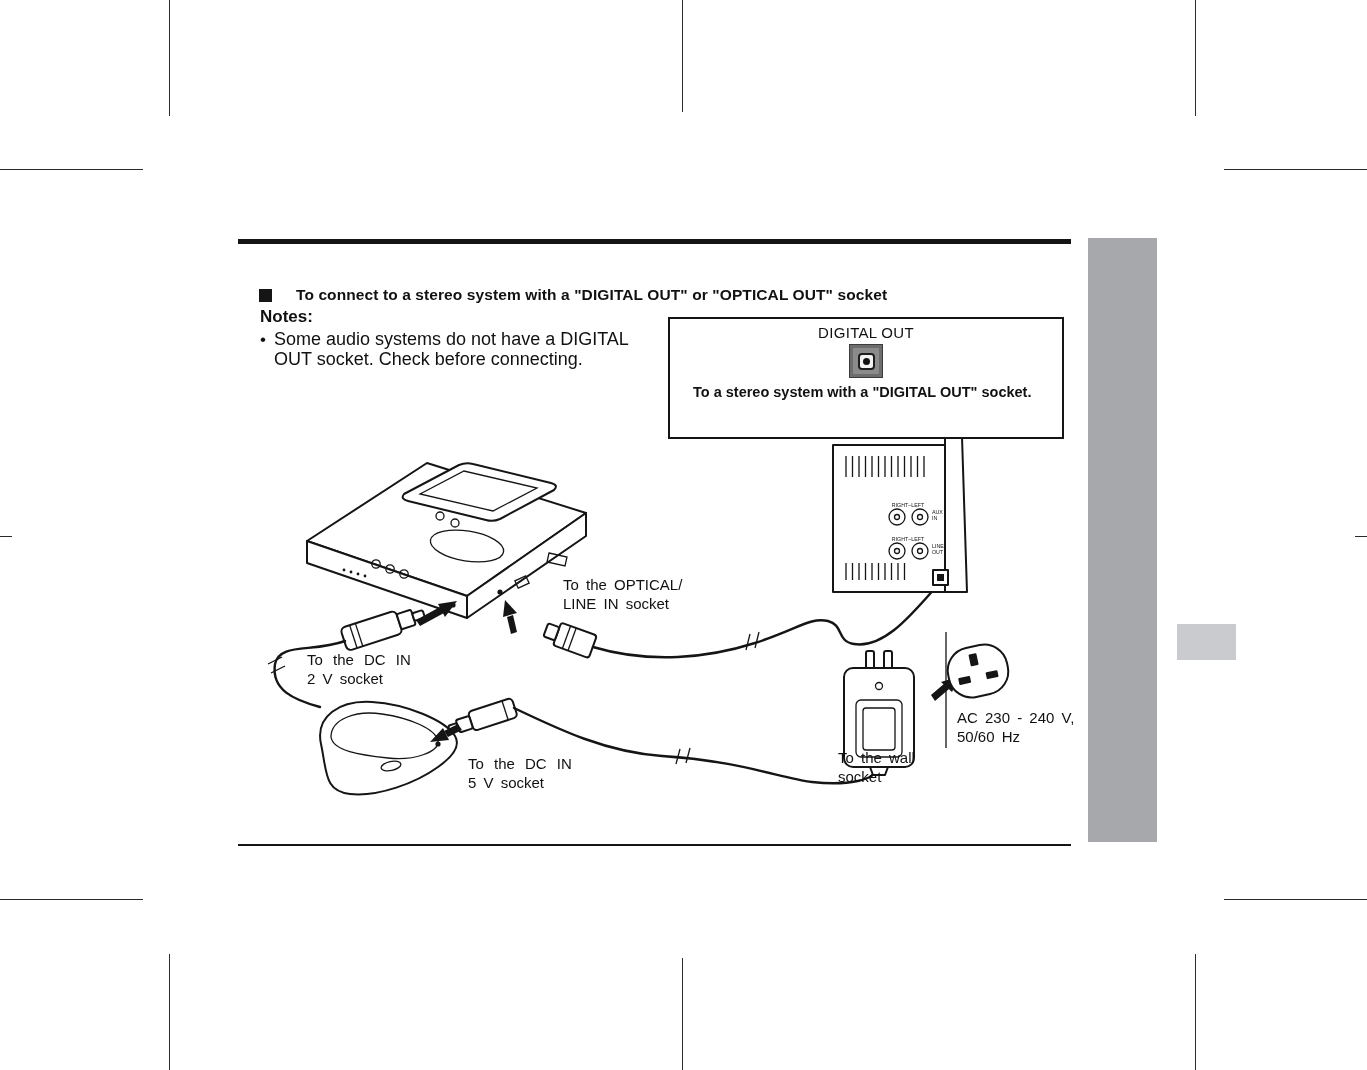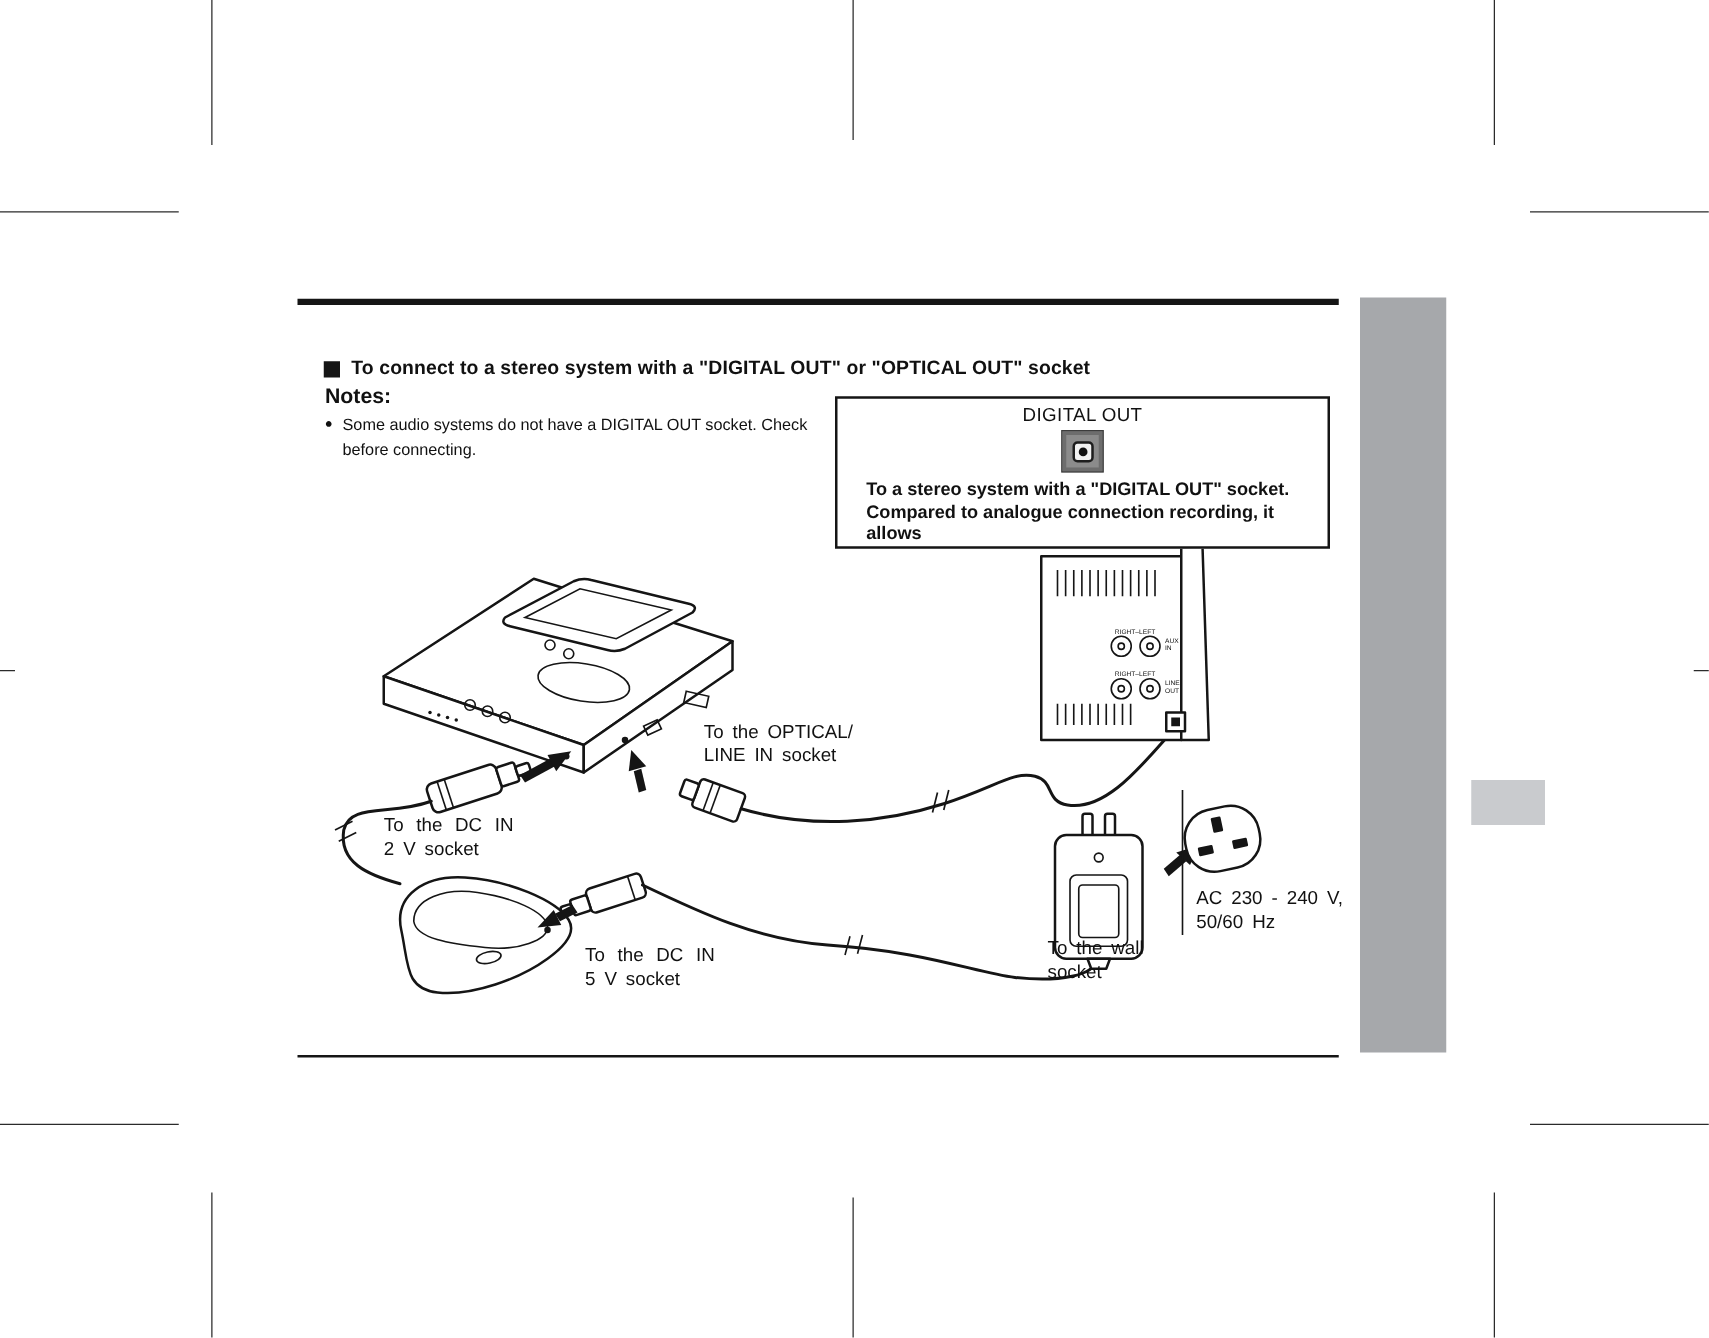--- a/index.html
+++ b/index.html
@@ -14,27 +14,27 @@
   .crop { position:absolute; background:#2b2b2b; }
   .crop.v { width:1px; }
   .crop.h { height:1px; }
 
   .rule-top    { position:absolute; left:238px; top:239px; width:833px; height:5px; background:#151515; }
   .rule-bottom { position:absolute; left:238px; top:844px; width:833px; height:2px; background:#151515; }
 
   .heading {
     position:absolute; left:259px; top:286px;
     font-size:15.5px; font-weight:bold; letter-spacing:0.1px;
-    display:flex; align-items:center; gap:9px; white-space:nowrap;
+    display:flex; align-items:center; gap:24px; white-space:nowrap;
   }
   .heading .sq { width:13px; height:13px; background:#151515; flex:0 0 auto; }
 
   .notes-label { position:absolute; left:260px; top:307px; font-size:17px; font-weight:bold; }
 
-  .notes { position:absolute; left:261px; top:330px; width:398px; font-size:13px; line-height:19.5px; }
+  .notes { position:absolute; left:261px; top:330px; width:398px; font-size:18px; line-height:19.5px; }
   .note  { position:relative; padding-left:13px; margin-bottom:1px; }
   .note::before { content:"\2022"; position:absolute; left:-1px; top:0; font-size:17px; line-height:19.5px; }
 
   .callout {
     position:absolute; left:668px; top:317px; width:396px; height:122px;
     border:2px solid #151515; background:#ffffff;
   }
   .callout-title { text-align:center; font-size:15px; margin-top:5px; letter-spacing:0.3px; }
   .optical-icon {
     width:34px; height:34px; margin:3px auto 4px;
@@ -238,20 +238,19 @@
 
 <div class="callout">
   <div class="callout-title">DIGITAL OUT</div>
   <div class="optical-icon">
     <div class="inner">
       <div class="dot"></div>
     </div>
   </div>
   <div class="callout-body">
     <div>To a stereo system with a "DIGITAL OUT" socket.</div>
-    <div>Compared to analogue connection recording, it allows</div>
   </div>
 </div>
 
 <div class="sidebar-bar"></div>
 <div class="side-tab"></div>
 
 <div class="rule-bottom"></div>
 
 </body></html>

